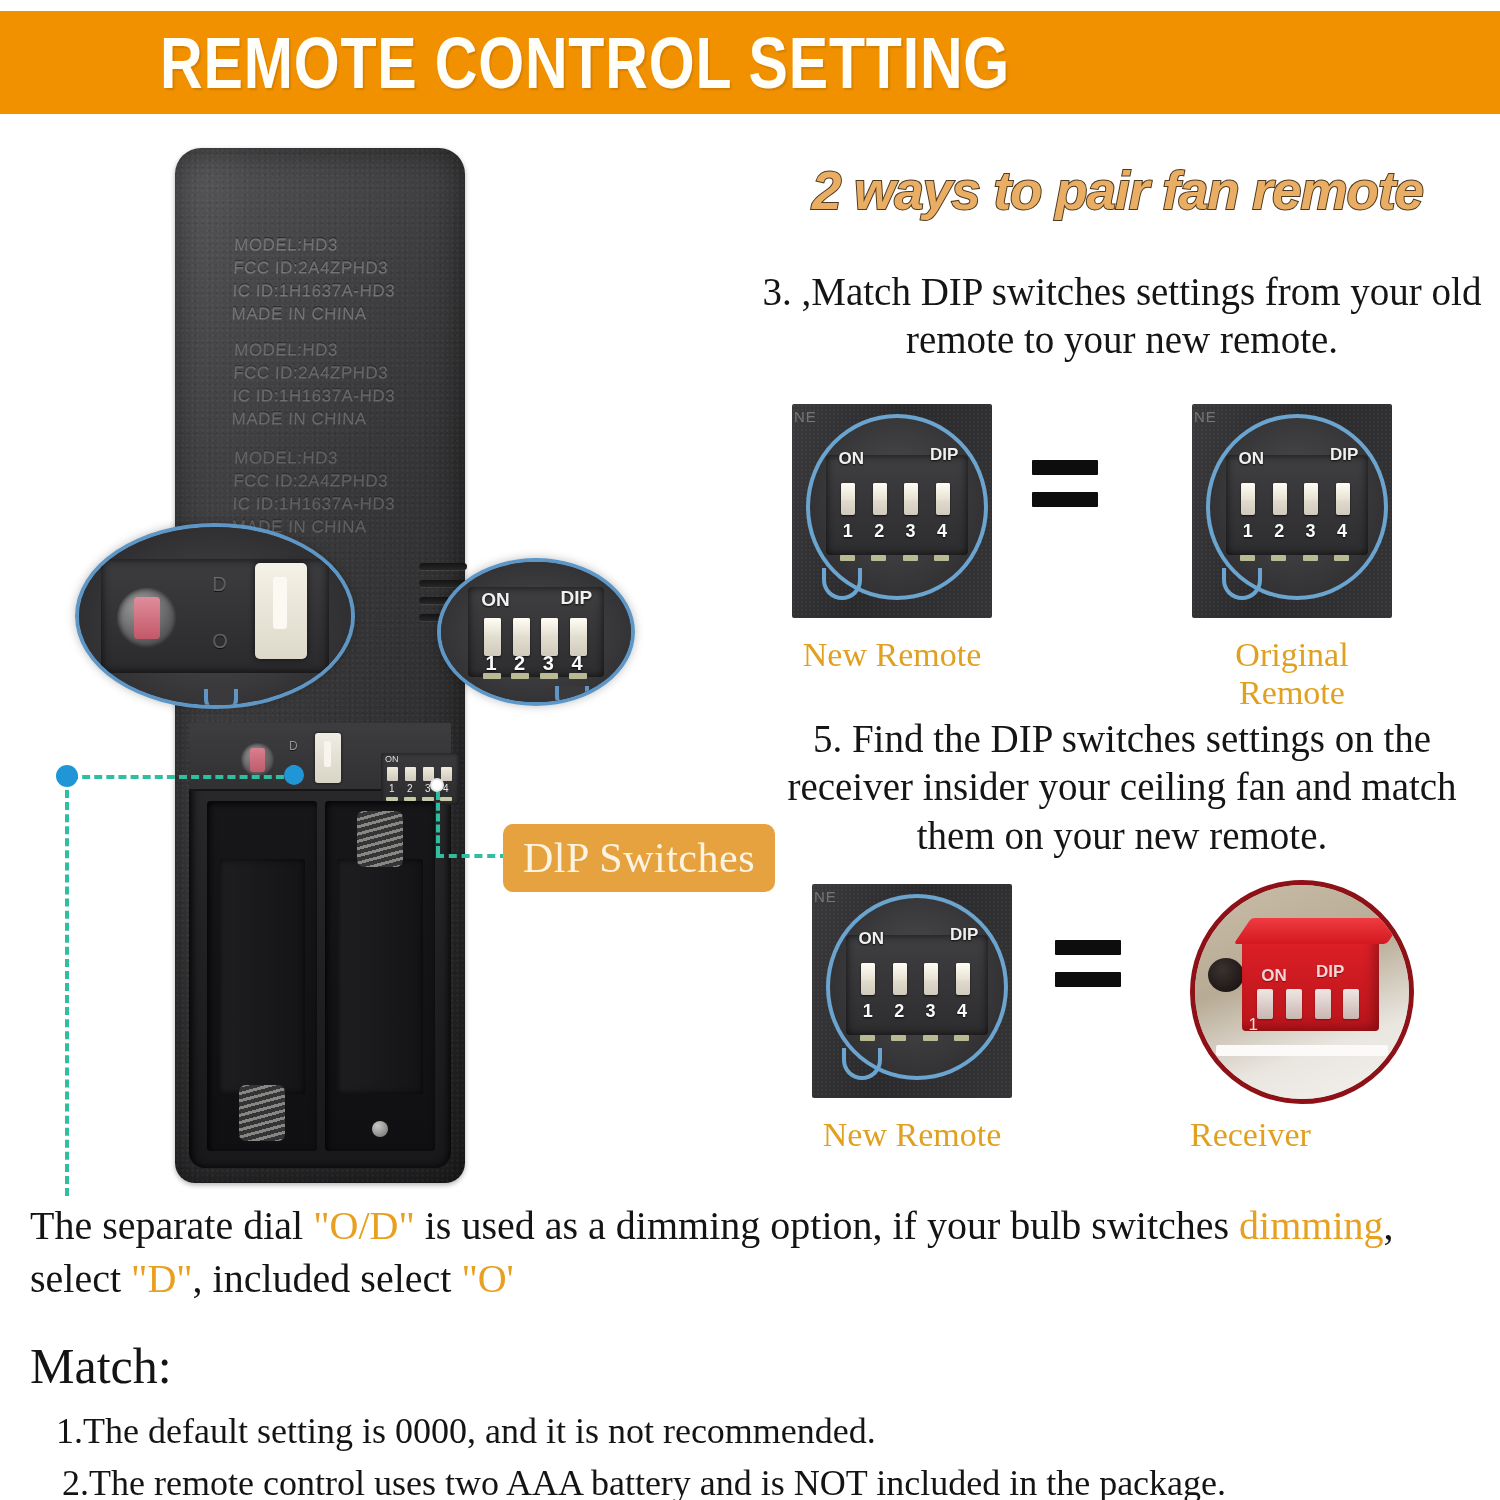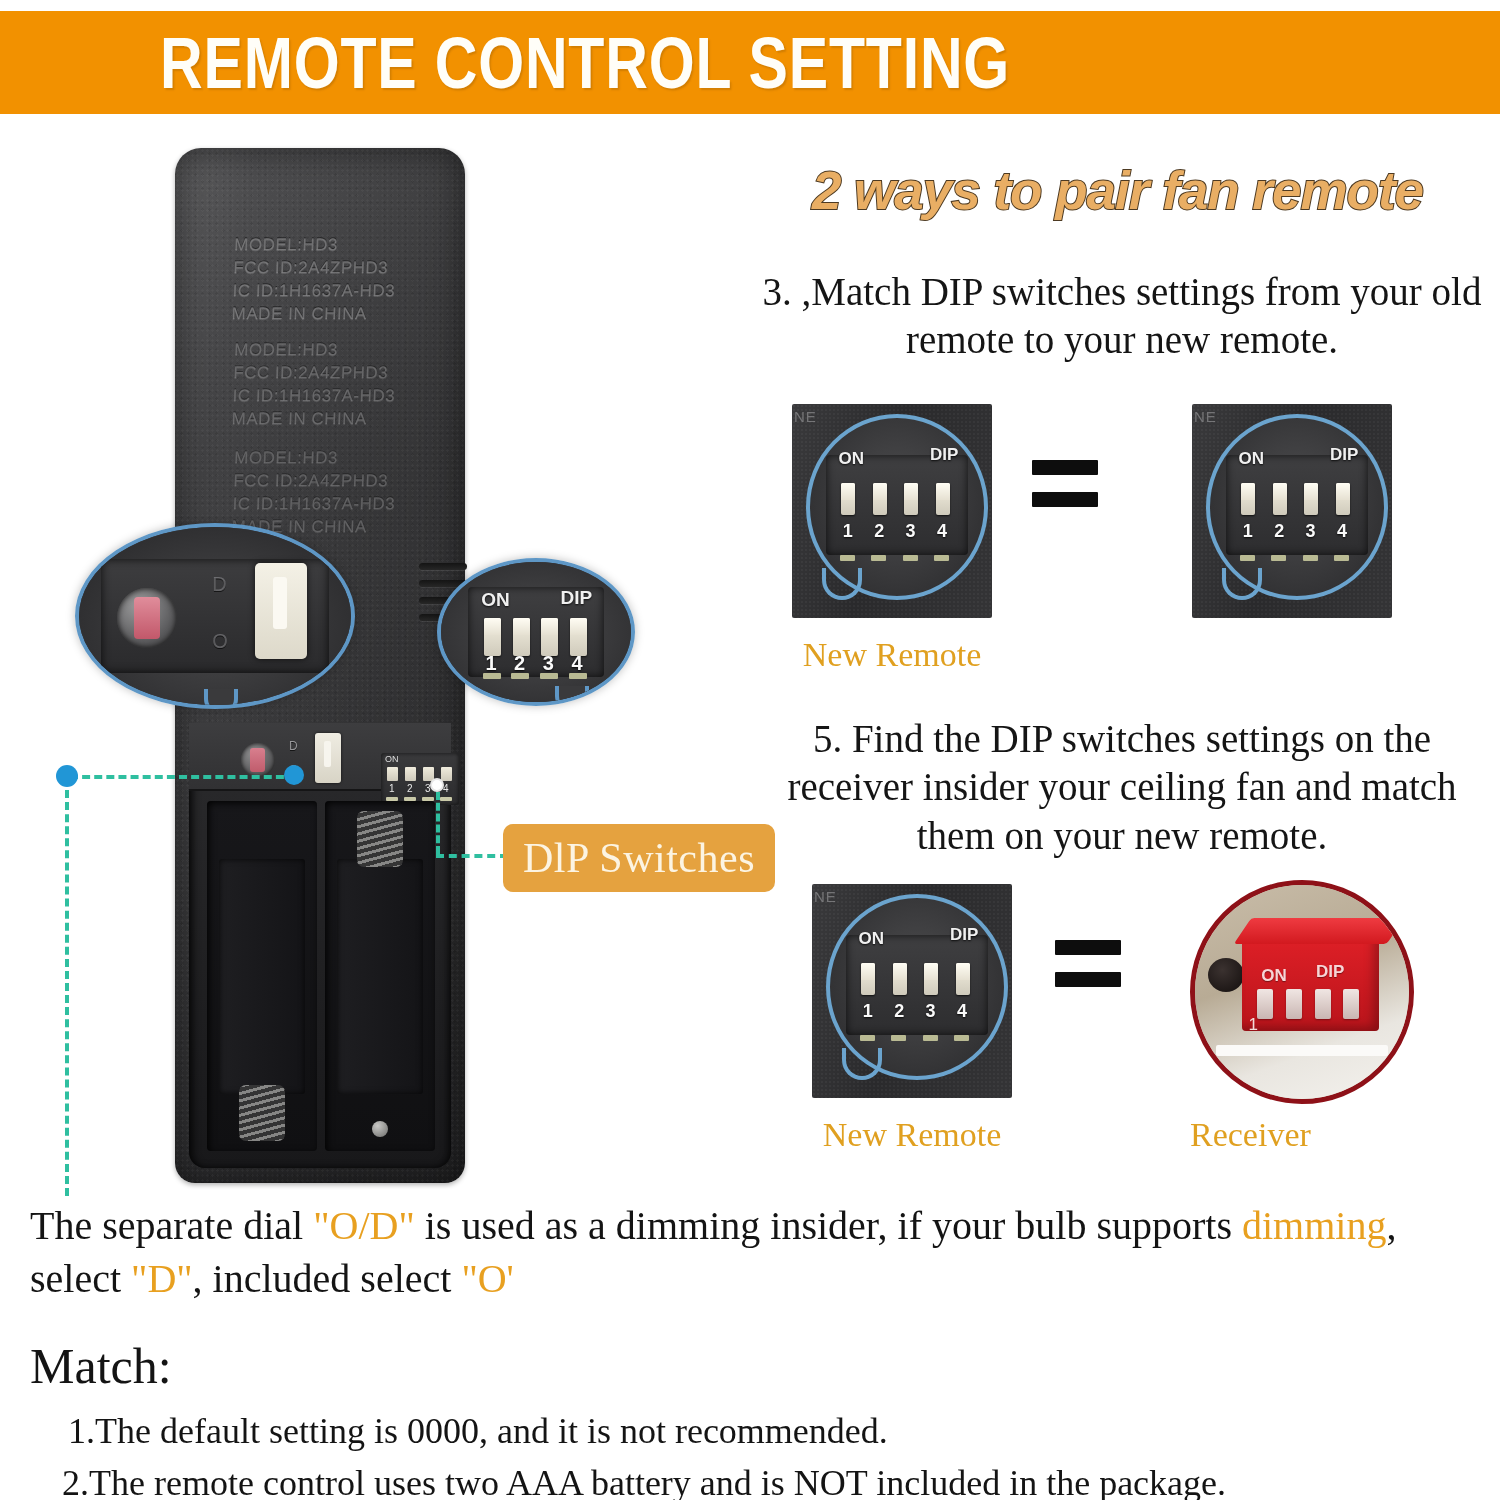--- a/index.html
+++ b/index.html
@@ -321,21 +321,21 @@
     font-size:40px; line-height:1.32; color:#141414;
   }
   .hl{ color:#E8A020; }
   .tips-title{
     position:absolute; left:30px; top:1337px;
     font-size:50px; color:#141414;
   }
   .tip{
     position:absolute; font-size:36px; color:#141414;
   }
-  .tip1{ left:68px; top:1410px; }
+  .tip1{ left:56px; top:1410px; }
   .tip2{ left:62px; top:1462px; }
 </style>
 </head>
 <body>
 
 <div class="header-banner">
   <div class="header-title">REMOTE CONTROL SETTING</div>
 </div>
 
 <div class="remote-wrap">
@@ -503,20 +503,21 @@
           <div class="dip-num" style="left:56%; top:66%; font-size:18px;">3</div>
           <div class="dip-num" style="left:78%; top:66%; font-size:18px;">4</div>
           <div class="dip-pin" style="left:10%; bottom:-6%; width:15px;"></div>
           <div class="dip-pin" style="left:32%; bottom:-6%; width:15px;"></div>
           <div class="dip-pin" style="left:54%; bottom:-6%; width:15px;"></div>
           <div class="dip-pin" style="left:76%; bottom:-6%; width:15px;"></div>
         </div>
       </div>
       <div class="ovl-tail"></div>
     </div>
+    <div class="plabel">Original Remote</div>
   </div>
 </div>
 
 <div class="step step2">5.  Find the DIP switches settings on the receiver insider your ceiling fan and match them on your new remote.</div>
 
 <div class="photo-row" style="left:770px; top:878px; width:720px; height:300px;">
 
   <div class="photo-card" style="left:30px; top:0;">
     <div class="photo-frame">
       <div class="plate"></div>
@@ -562,18 +563,18 @@
         <div class="recv-lever" style="left:53%; top:58%;"></div>
         <div class="recv-lever" style="left:74%; top:58%;"></div>
       </div>
       <div class="recv-one">1</div>
     </div>
     <div class="plabel" style="top:236px;">Receiver</div>
   </div>
 </div>
 
 <div class="dim-note">
-  <span>The separate dial </span><span class="hl">"O/D"</span><span> is used as a dimming insider, if your bulb supports </span><span class="hl">dimming</span><span>, select </span><span class="hl">"D"</span><span>, included select </span><span class="hl">"O'</span>
+  <span>The separate dial </span><span class="hl">"O/D"</span><span> is used as a dimming option, if your bulb switches </span><span class="hl">dimming</span><span>, select </span><span class="hl">"D"</span><span>, included select </span><span class="hl">"O'</span>
 </div>
 
 <div class="tips-title">Match:</div>
 <div class="tip tip1">1.The default setting is 0000, and it is not recommended.</div>
 <div class="tip tip2">2.The remote control uses two AAA battery and is NOT included in the package.</div>
 
 </body></html>

